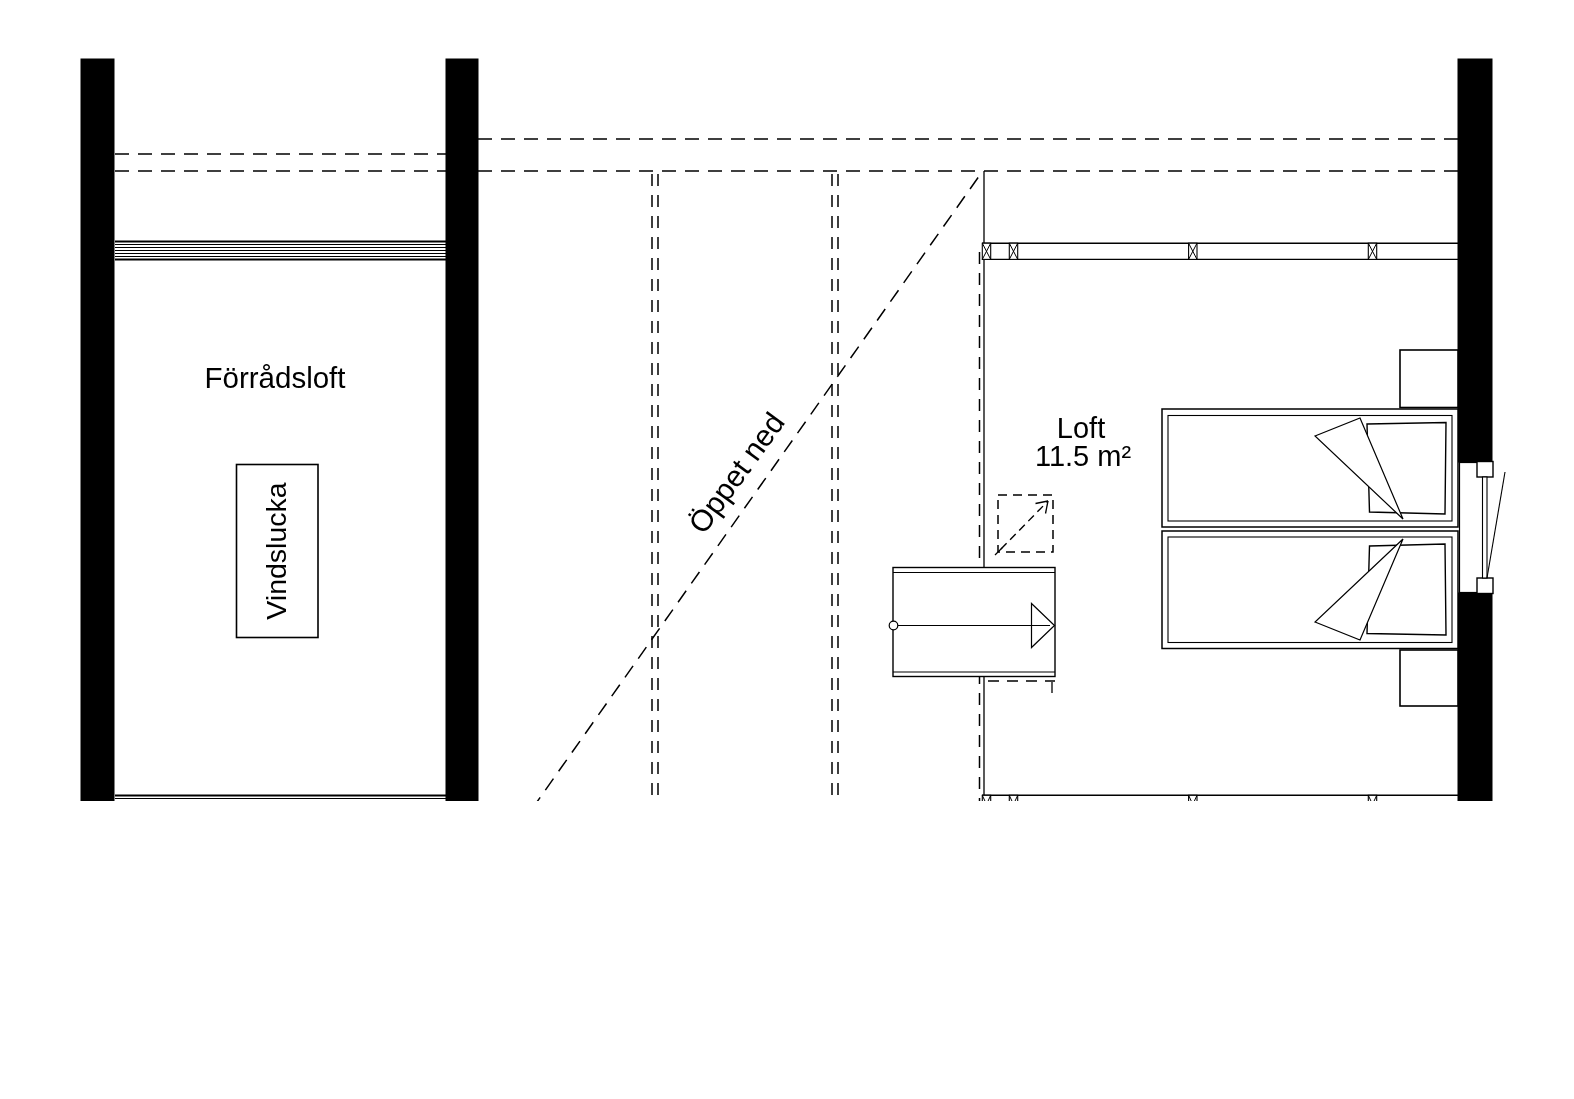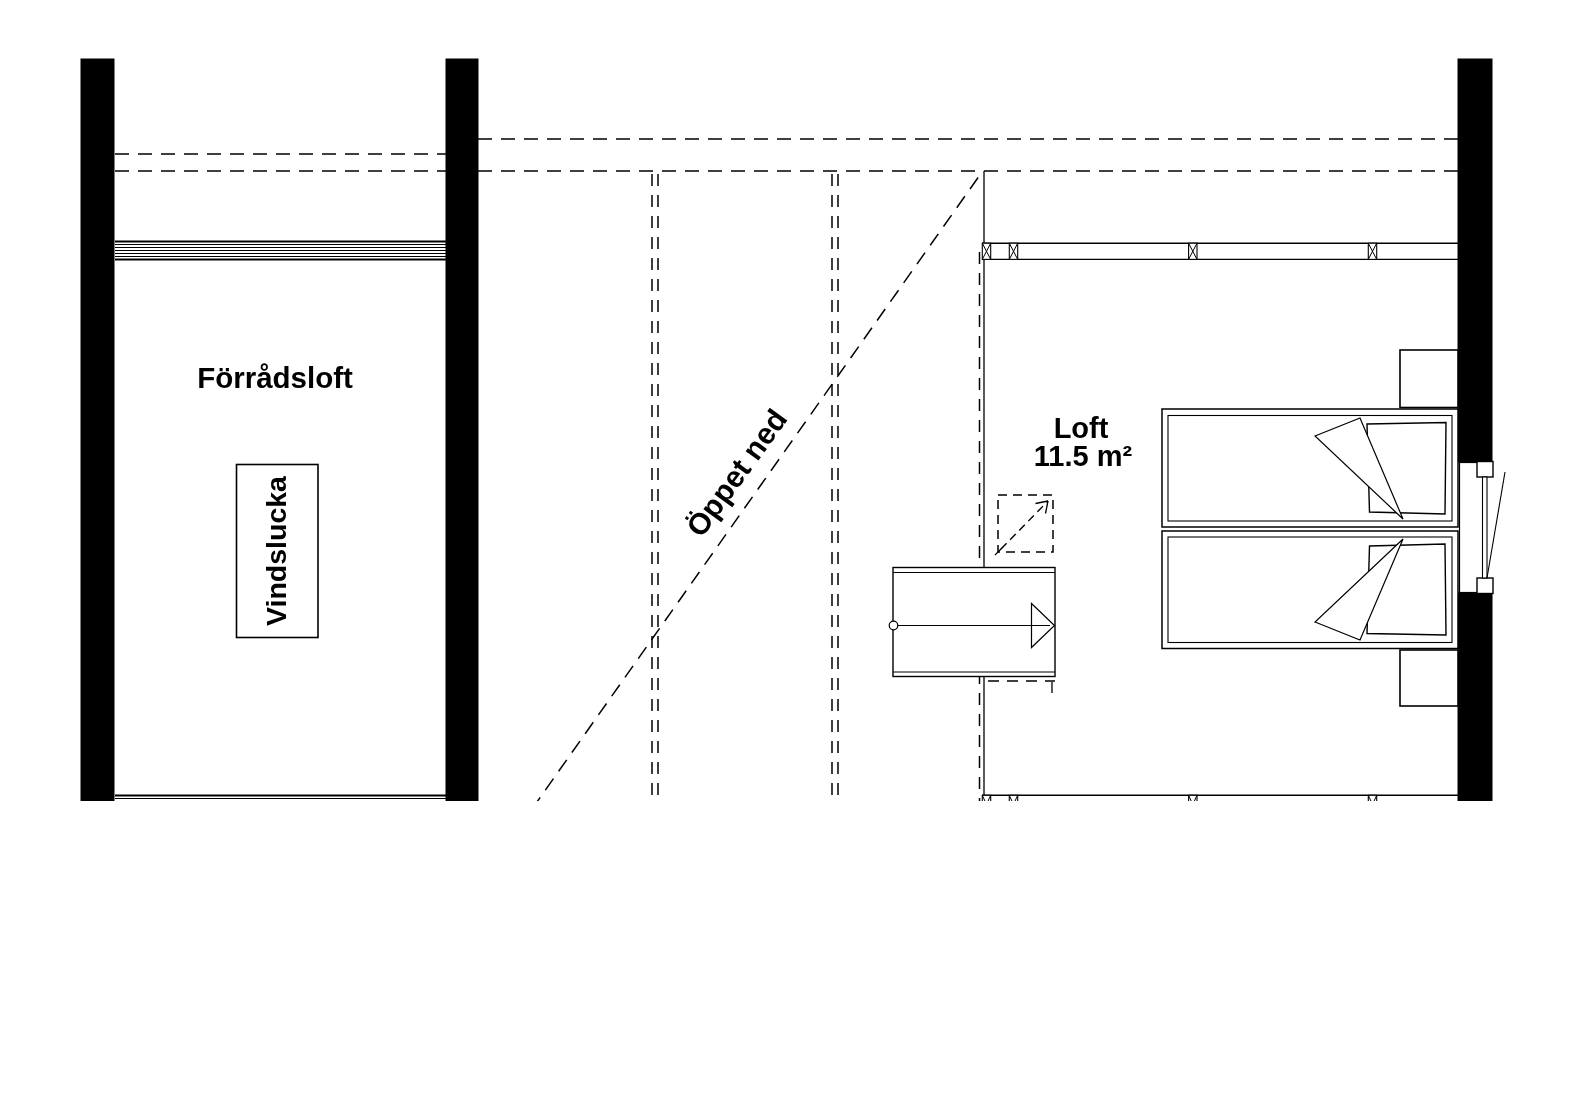--- a/index.html
+++ b/index.html
@@ -3,21 +3,20 @@
 <meta charset="utf-8">
 <style>
   html, body { margin: 0; padding: 0; background: #ffffff; }
   .canvas {
     position: relative;
     width: 1574px;
     height: 801px;
     background: #ffffff;
     overflow: hidden;
     font-family: "Liberation Sans", sans-serif;
-    font-weight: bold;
   }
   svg { position: absolute; inset: 0; display: block; }
   text {
     font-family: "Liberation Sans", sans-serif;
     fill: #000000;
     stroke: none;
   }
 </style>
 </head>
 <body>

